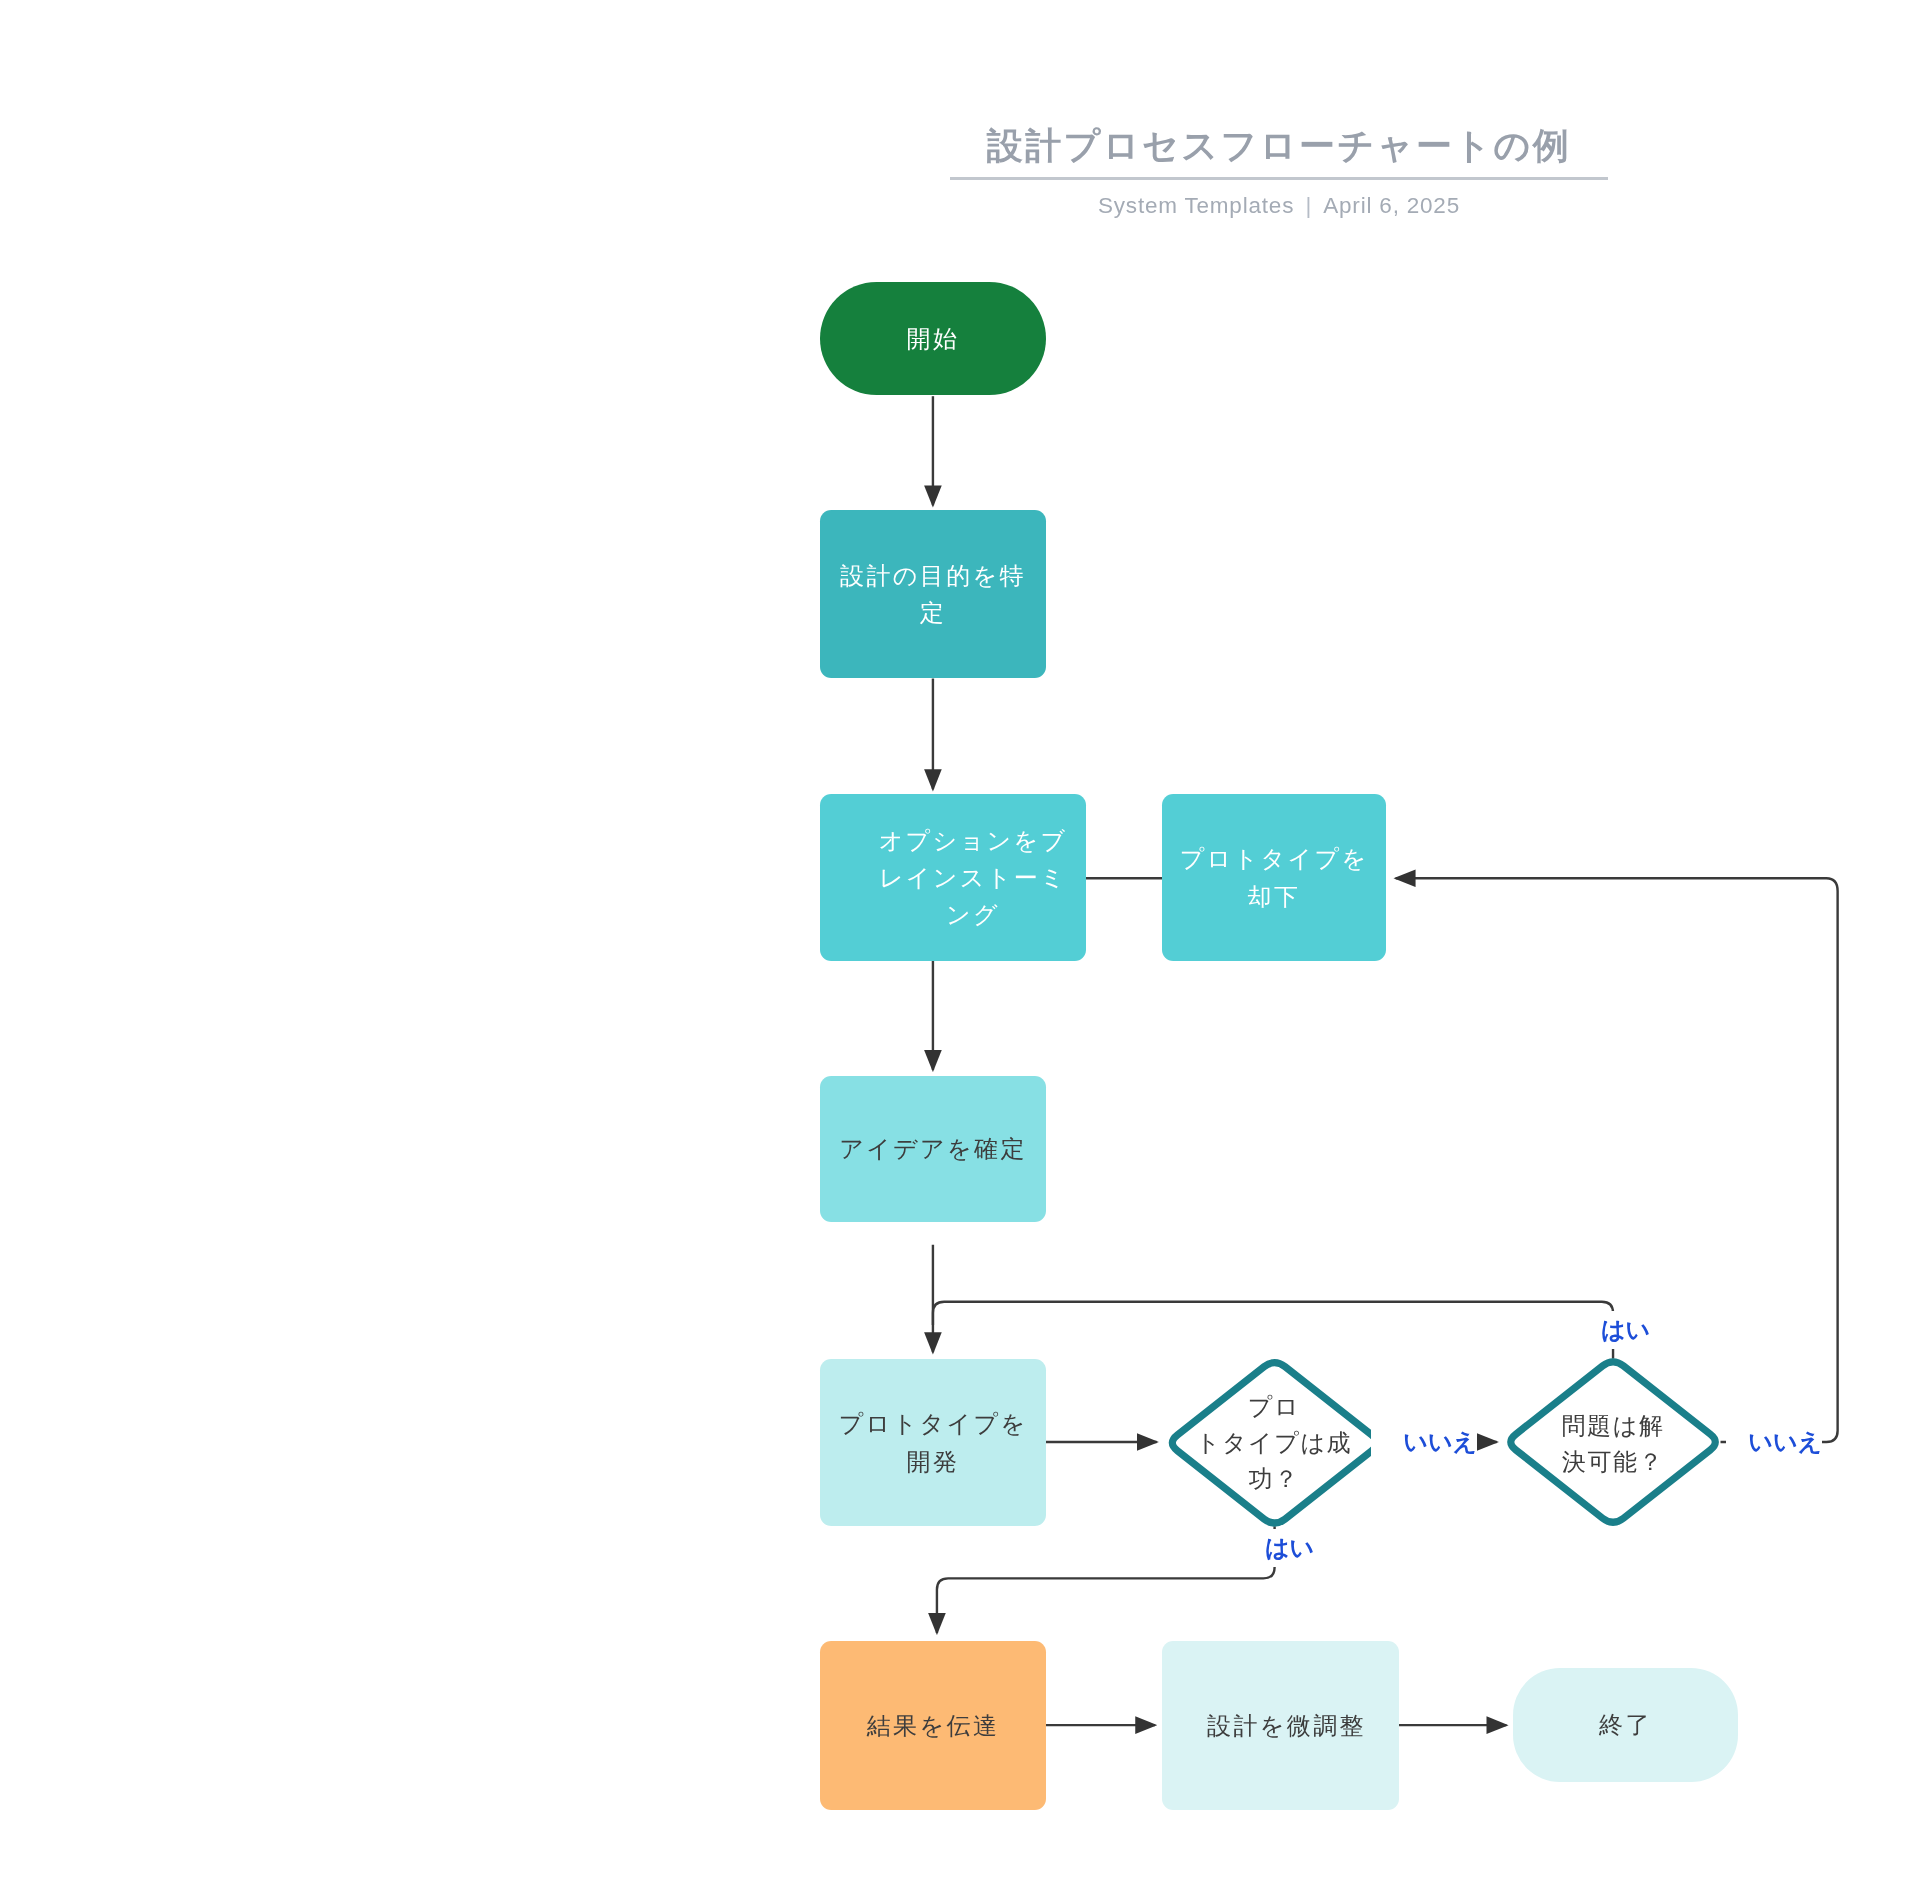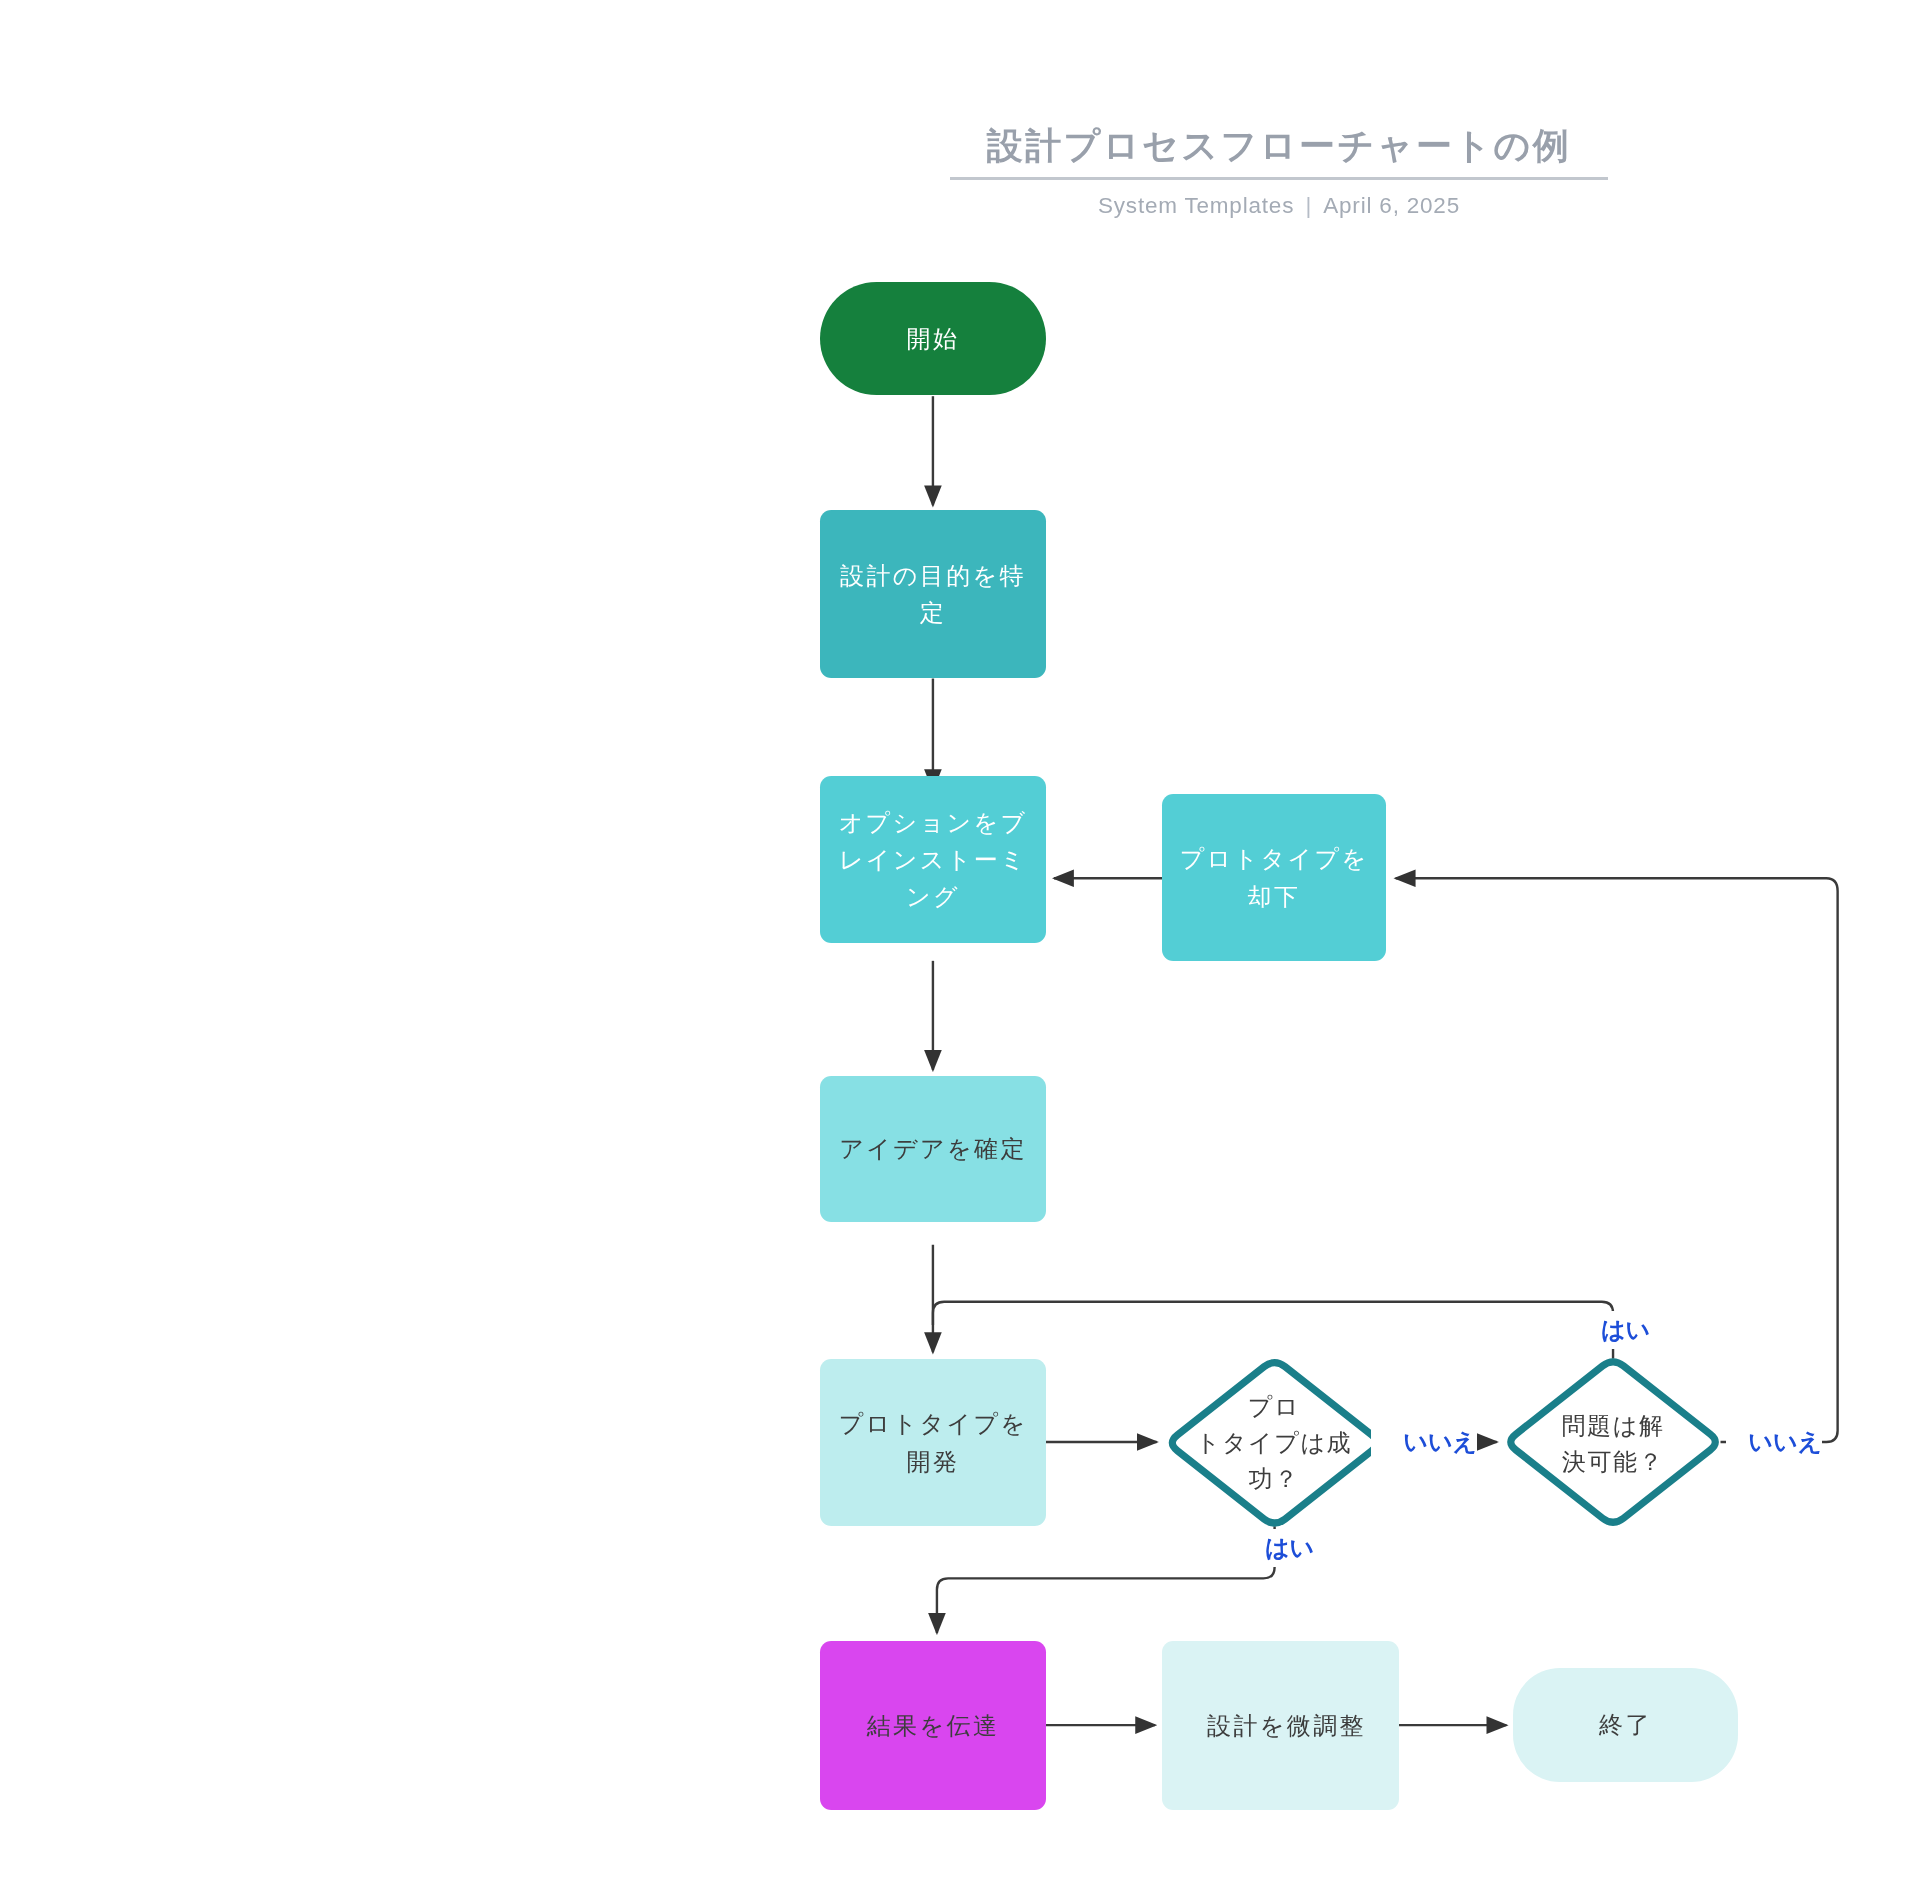--- a/index.html
+++ b/index.html
@@ -49,21 +49,21 @@
     line-height:1.55;
     letter-spacing:2.4px;
     white-space:pre-line;
     border-radius:11.2px;
     z-index:2;
   }
   .light-text{color:#ffffff;}
   .dark-text{color:#3d3d3d;}
   .n-start       {left:820px;top:282px;width:226px;height:113px;border-radius:57px;}
   .n-identify    {left:820px;top:510px;width:226px;height:168px;}
-  .n-brainstorm  {left:820px;top:776px;width:226px;height:167px;}
+  .n-brainstorm  {left:820px;top:794px;width:226px;height:167px;padding-left:40px;}
   .n-reject      {left:1162px;top:794px;width:224px;height:167px;}
   .n-finalize    {left:820px;top:1076px;width:226px;height:146px;}
   .n-develop     {left:820px;top:1359px;width:226px;height:167px;}
   .n-communicate {left:820px;top:1641px;width:226px;height:169px;}
   .n-finetune    {left:1162px;top:1641px;width:225px;height:169px;}
   .n-end         {left:1513px;top:1668px;width:225px;height:114px;border-radius:47px;}
   
   .diamond-label{
     position:absolute;
     display:flex;align-items:center;justify-content:center;
@@ -134,21 +134,21 @@
   <div class="node n-identify light-text" style="background: rgb(60, 182, 188);">設計の目的を特
 定</div>
   <div class="node n-brainstorm light-text" style="background: rgb(83, 206, 213);">オプションをブ
 レインストーミ
 ング</div>
   <div class="node n-reject light-text" style="background: rgb(83, 206, 213);">プロトタイプを
 却下</div>
   <div class="node n-finalize dark-text" style="background: rgb(135, 224, 228);">アイデアを確定</div>
   <div class="node n-develop dark-text" style="background: rgb(189, 237, 238);">プロトタイプを
 開発</div>
-  <div class="node n-communicate dark-text" style="background: #d946ef;">結果を伝達</div>
+  <div class="node n-communicate dark-text" style="background: #fdba74;">結果を伝達</div>
   <div class="node n-finetune dark-text" style="background: rgb(218, 243, 244); padding-left: 12px;">設計を微調整</div>
   <div class="node n-end dark-text" style="background: rgb(218, 243, 244);">終了</div>
 
   <div class="diamond-label d-success">プロ
 トタイプは成
 功？</div>
   <div class="diamond-label d-solvable">問題は解
 決可能？</div>
 
   <div class="edge-label el-yes1">はい</div>

